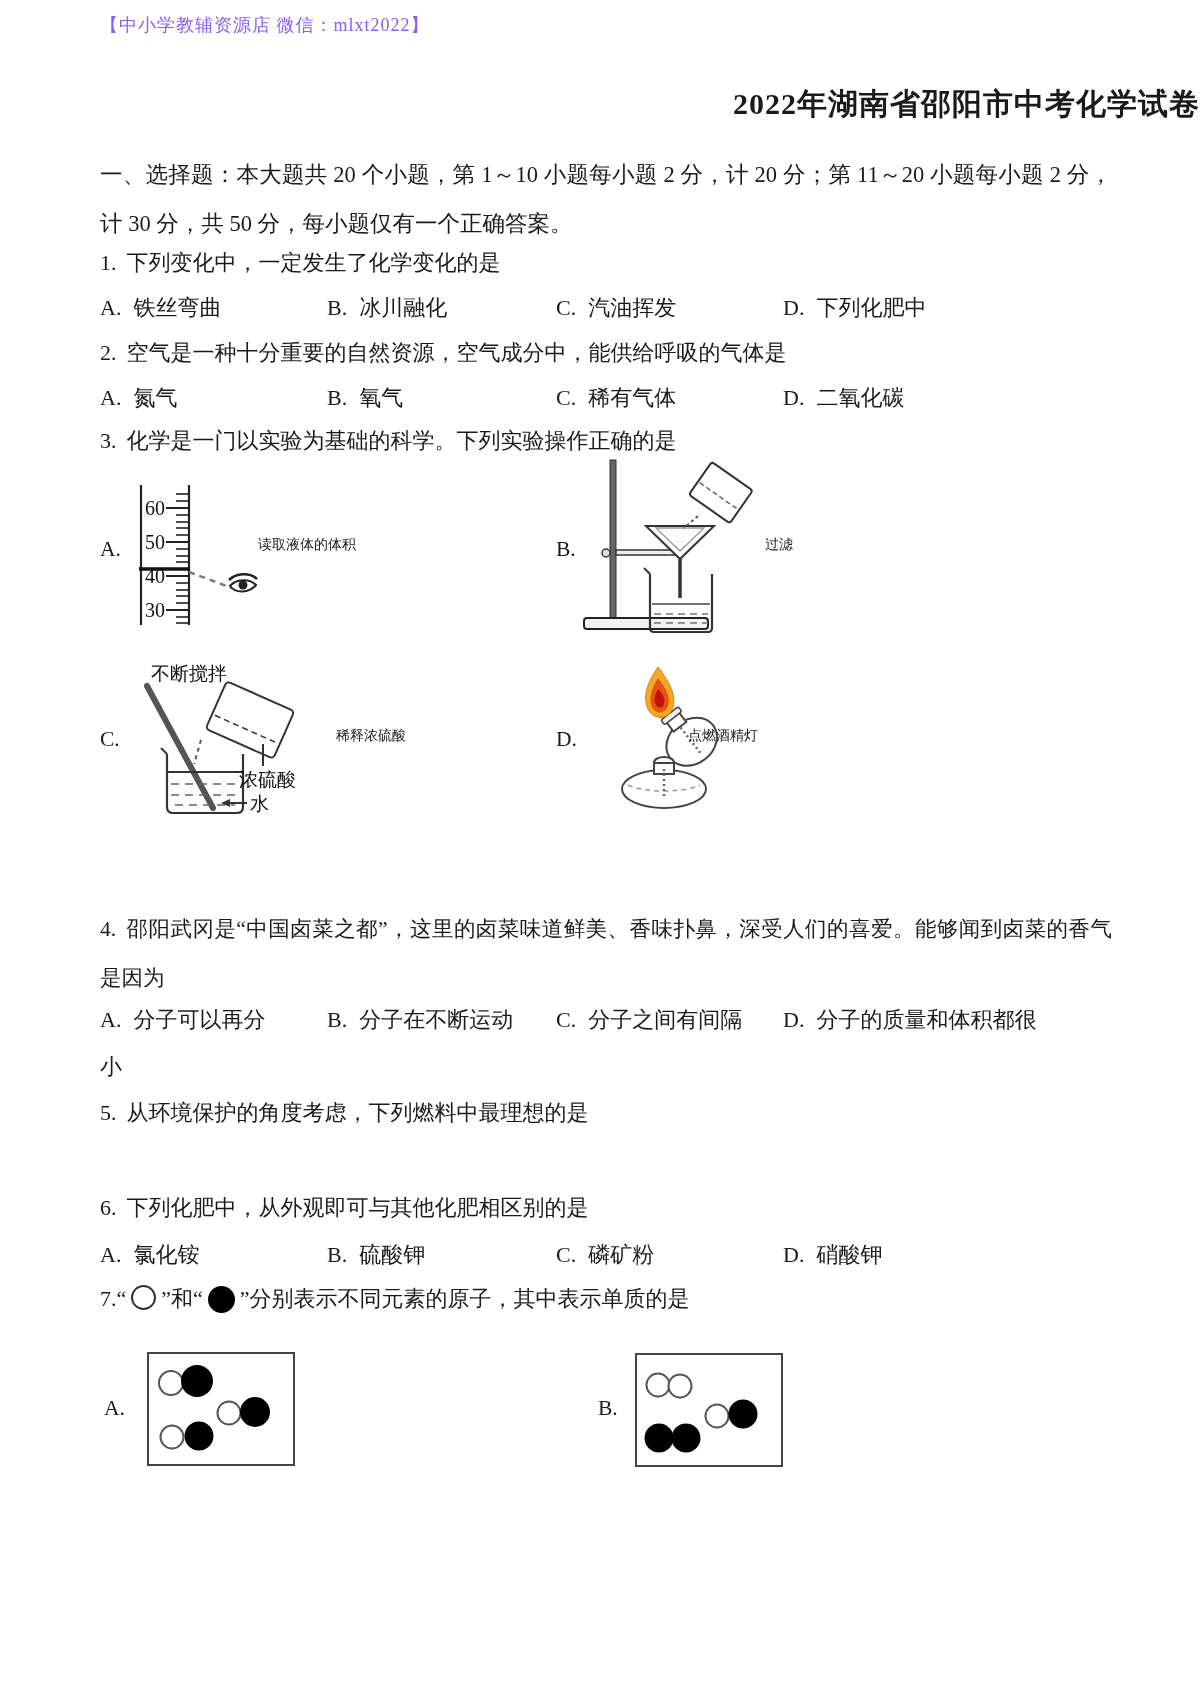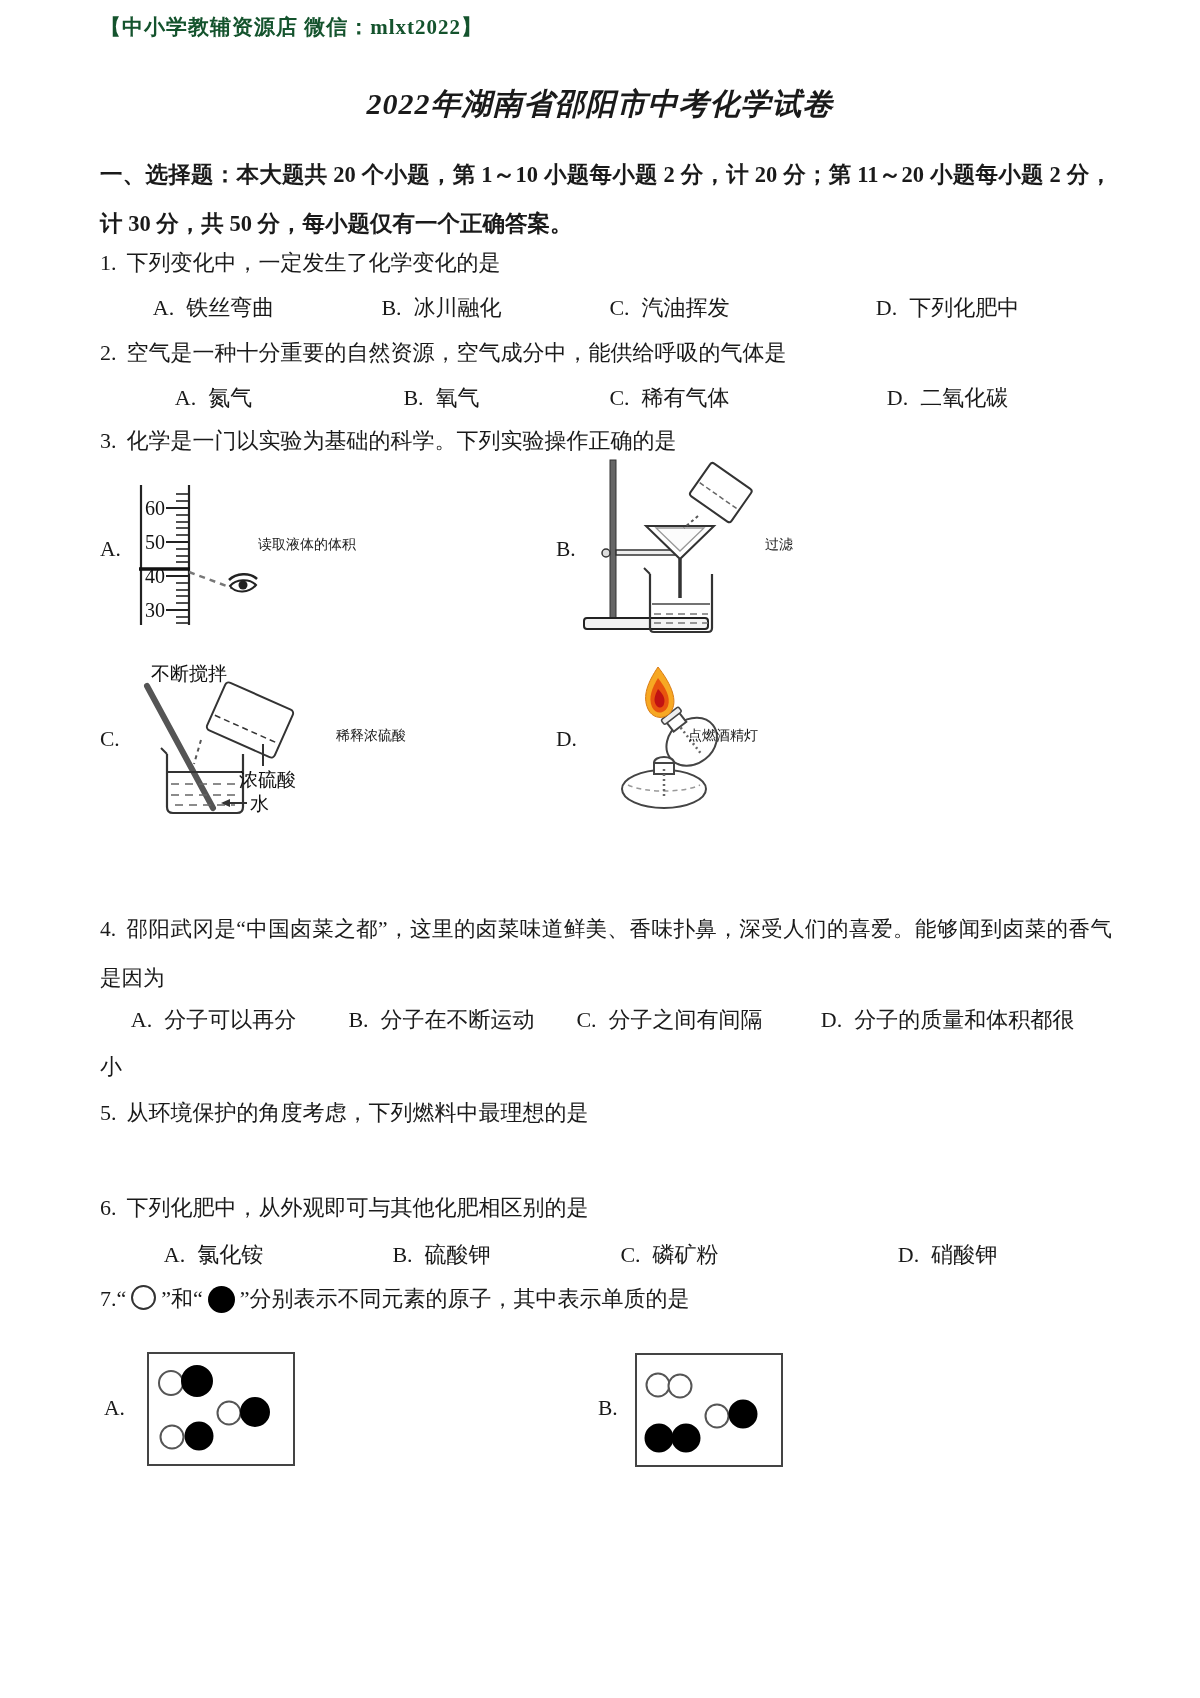--- a/index.html
+++ b/index.html
@@ -7,25 +7,25 @@
     position:relative;
     width:1200px;height:1698px;
     margin:0 auto;
     background:#ffffff;
     font-family:"Liberation Serif","DejaVu Serif",serif;
     color:#1a1a1a;
     overflow:hidden;
   }
   .ln{position:absolute;left:100px;width:1012px;font-size:22px;white-space:nowrap;}
   .para{position:absolute;left:100px;width:1012px;font-size:21.5px;line-height:49px;text-align:justify;}
-  .watermark{position:absolute;left:100px;top:13px;font-size:21px;color:#14532d;letter-spacing:1px;font-weight:bold;}
-  .title{position:absolute;left:0;top:84px;width:1200px;text-align:center;font-size:30px;font-weight:bold;letter-spacing:1px;font-style:italic;}
-  .section-intro{top:150px;font-weight:bold;font-size:22.5px;}
+  .watermark{position:absolute;left:100px;top:13px;font-size:18px;color:#8b5cf6;letter-spacing:1px;}
+  .title{position:absolute;left:0;top:84px;width:1200px;text-align:right;font-size:30px;font-weight:bold;letter-spacing:1px;}
+  .section-intro{top:150px;font-weight:normal;font-size:22.5px;}
   .qnum{margin-right:10px;}
-  .optrow{display:grid;grid-template-columns:227px 229px 227px auto;text-align:center;}
+  .optrow{display:grid;grid-template-columns:227px 229px 227px auto;}
   .ol{margin-right:12px;}
   .figlabel{position:absolute;font-size:21.5px;}
   .cap{position:absolute;font-size:14px;white-space:nowrap;}
   svg{position:absolute;overflow:visible;}
   svg text{font-family:"Liberation Serif","DejaVu Serif",serif;}
   .atom-o{display:inline-block;width:21px;height:21px;border:2px solid #333;border-radius:50%;background:#fff;vertical-align:-4px;margin:0 5px;}
   .atom-b{display:inline-block;width:27px;height:27px;border-radius:50%;background:#000;vertical-align:-7px;margin:0 5px;}
   .molbox{position:absolute;}
 </style>
 </head>

